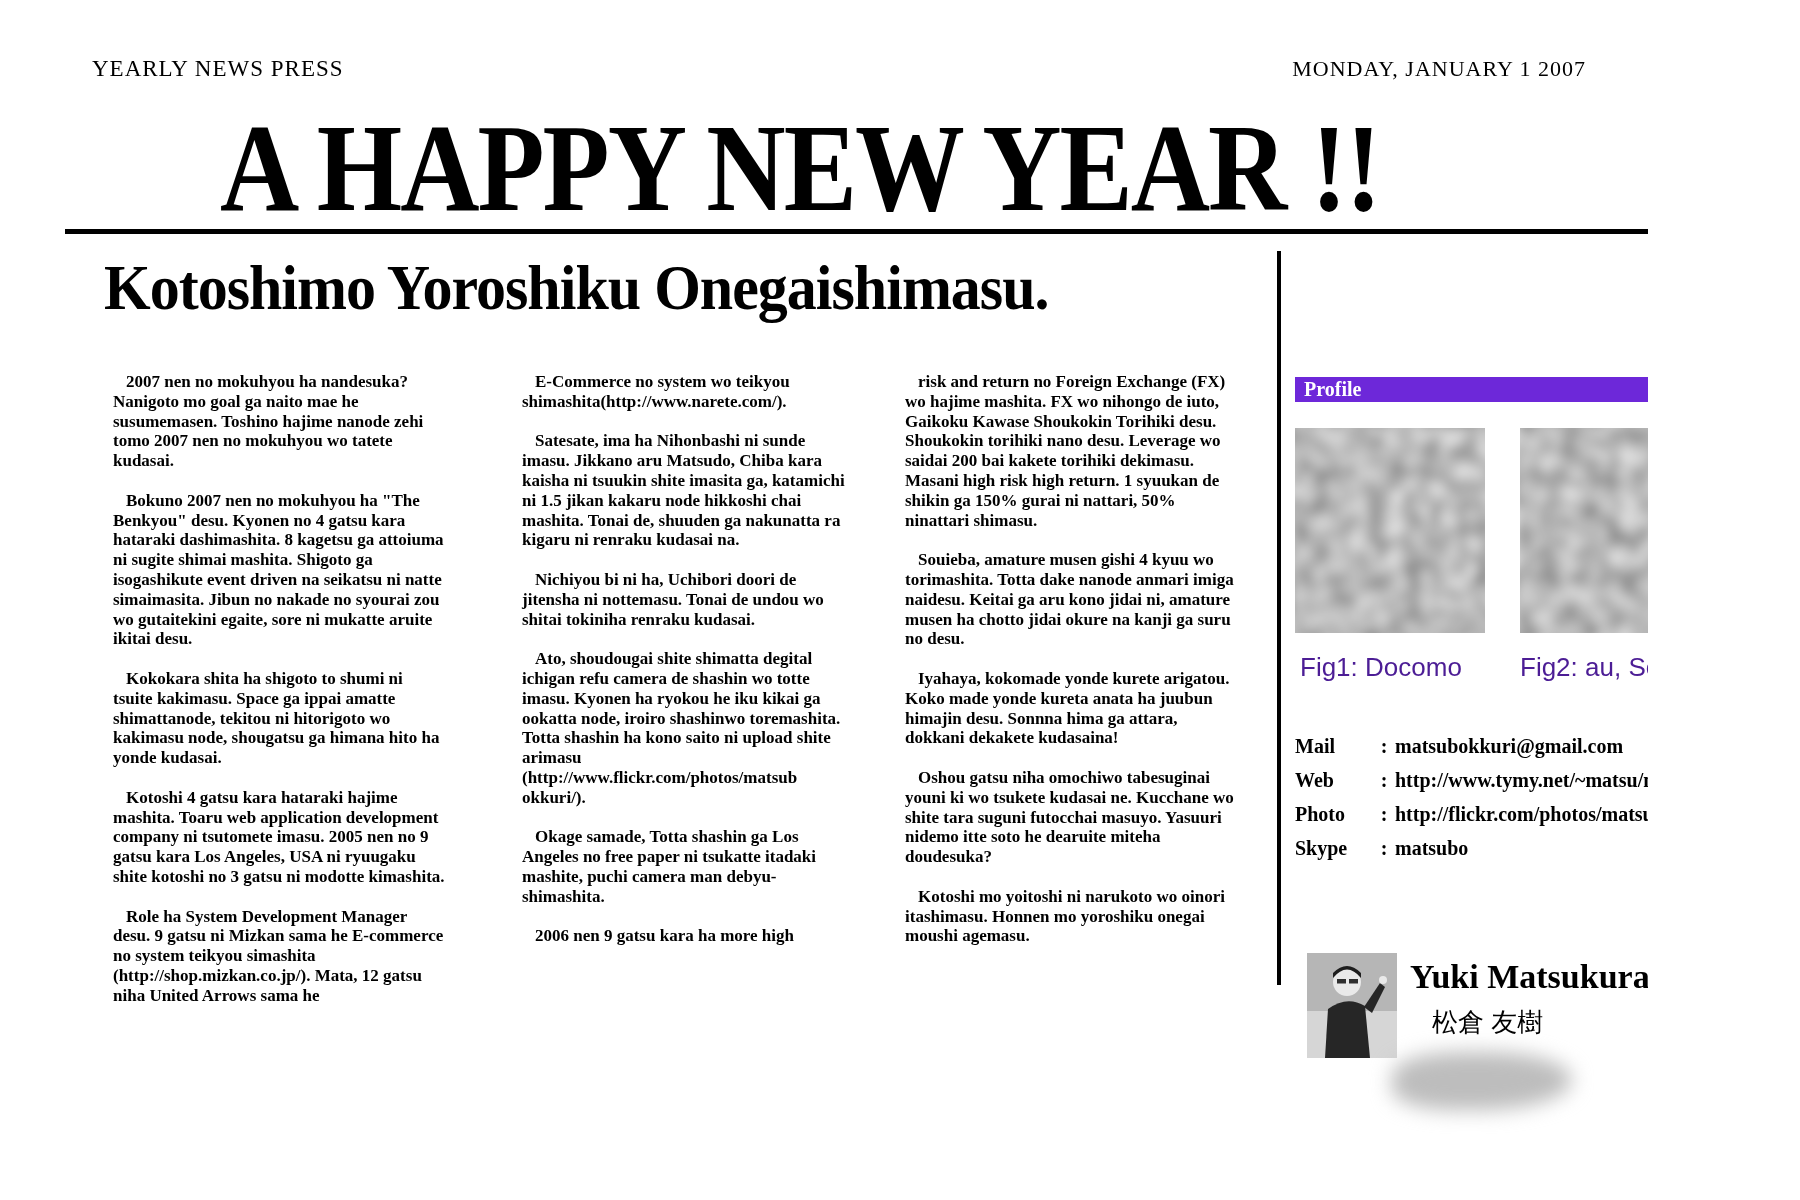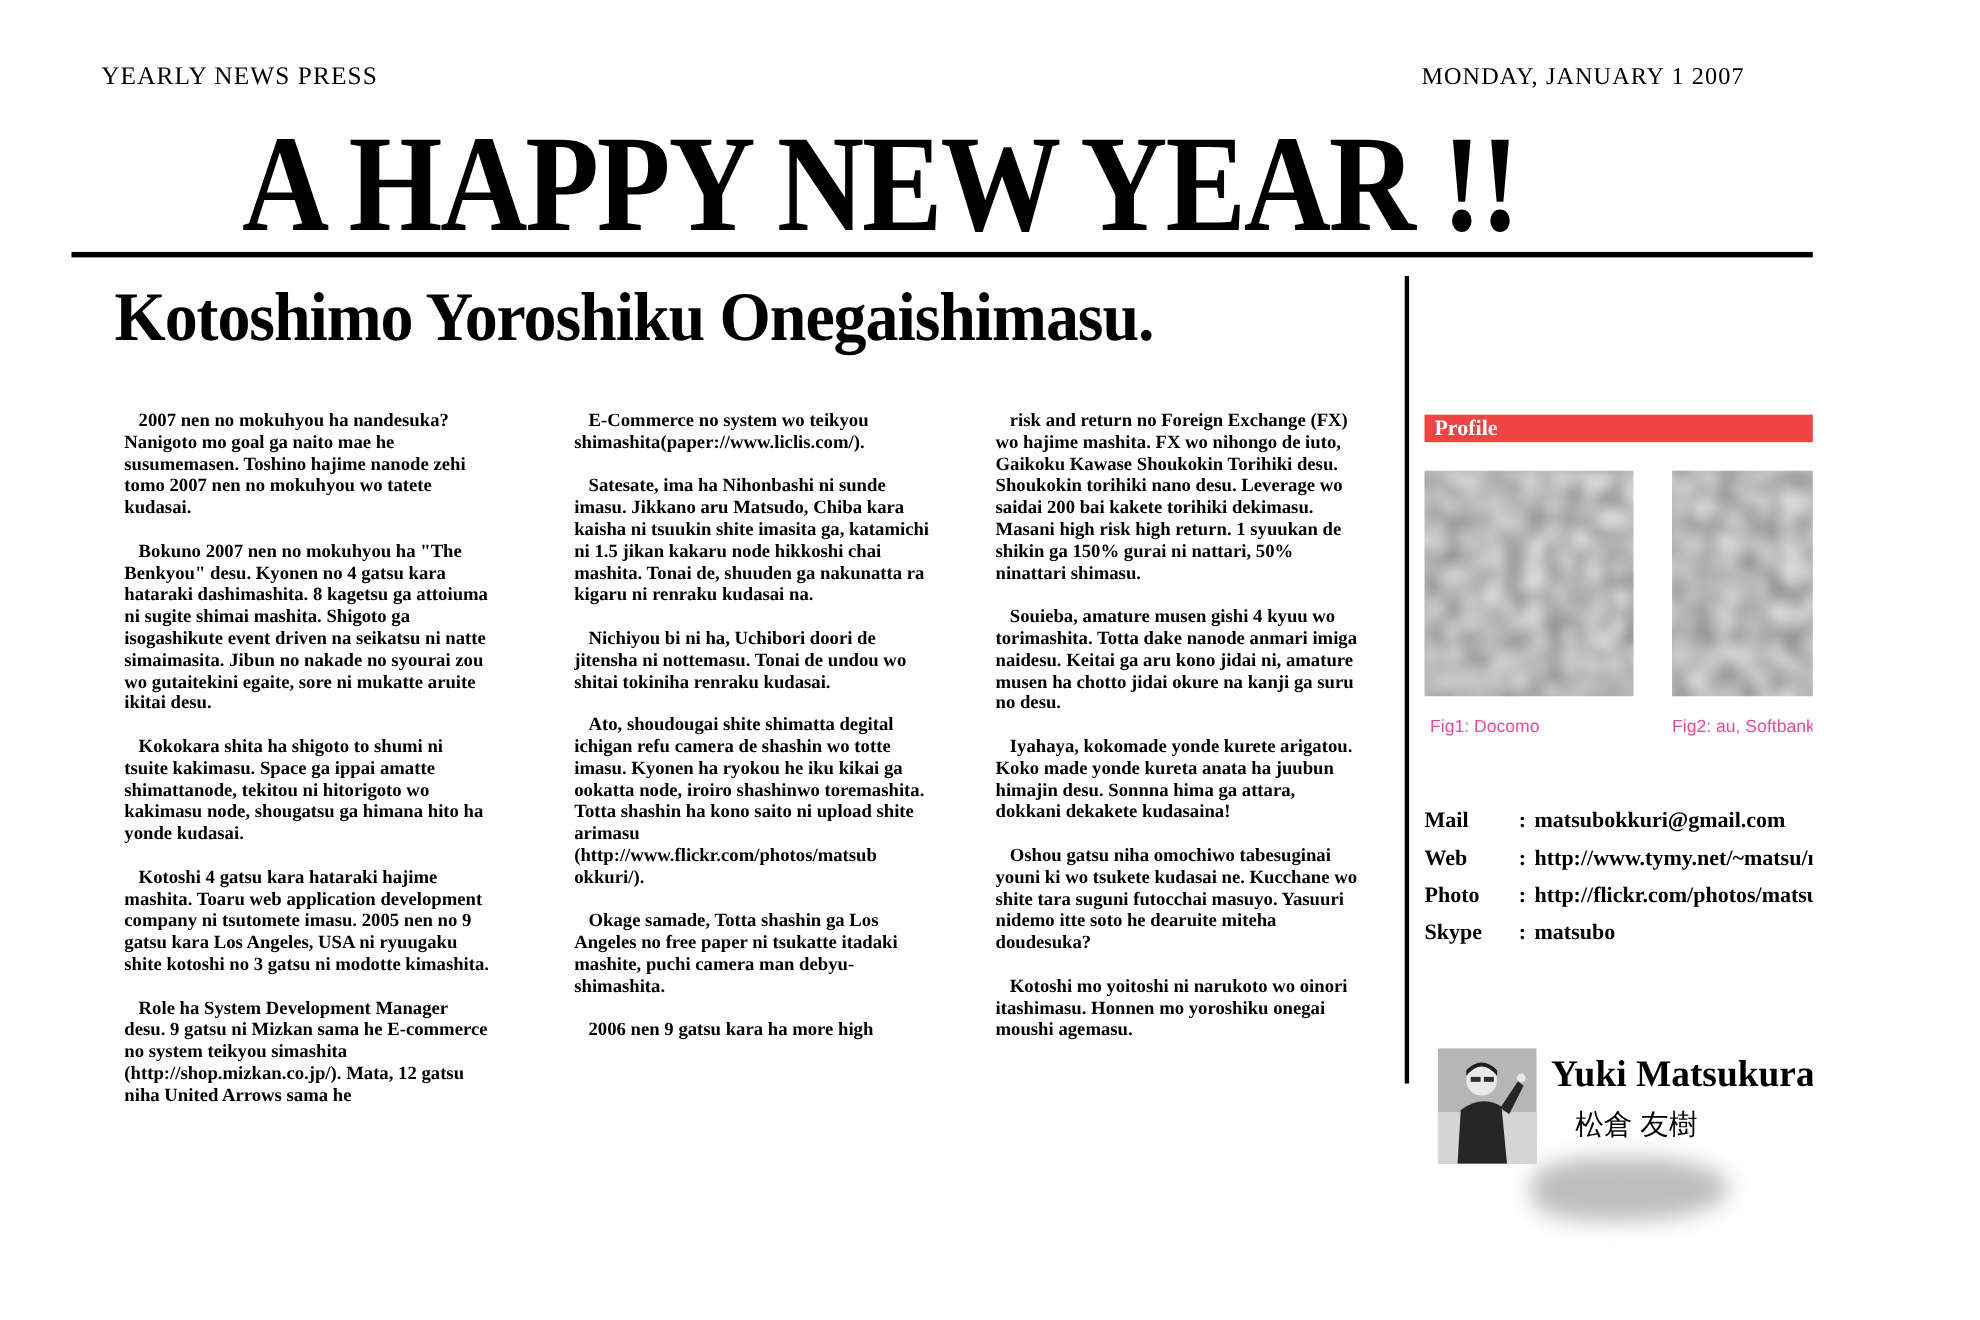--- a/index.html
+++ b/index.html
@@ -22,31 +22,31 @@
   .col{
     position:absolute;top:372px;width:332px;font-size:17px;font-weight:bold;
     line-height:19.8px;overflow-wrap:break-word;
   }
   .col p{margin:0 0 19.8px 0;text-indent:13px;}
   .col-1{left:113px;}
   .col-2{left:522px;}
   .col-3{left:905px;}
   .v-divider{position:absolute;left:1277px;top:251px;width:4px;height:734px;background:#000;}
   .section-bar{
-    position:absolute;left:1295px;width:440px;height:25px;background:#ef4444;color:#fff;
+    position:absolute;left:1295px;width:440px;height:25px;background:#6d28d9;color:#fff;
     font-size:20px;font-weight:bold;line-height:25px;padding-left:9px;box-sizing:border-box;
   }
   .bar-profile{top:377px;}
   .bar-from{top:900px;}
   .qr{position:absolute;top:428px;}
   .qr-1{left:1295px;}
   .qr-2{left:1520px;}
   .fig-caption{
     position:absolute;top:652px;font-family:"Liberation Sans","DejaVu Sans",sans-serif;
-    font-size:16px;color:#ec4899;white-space:nowrap;
+    font-size:26px;color:#4c1d95;white-space:nowrap;
   }
   .fig-1{left:1300px;}
   .fig-2{left:1520px;}
   .contacts{position:absolute;left:1295px;top:735px;font-size:20px;font-weight:bold;}
   .contact-row{display:flex;margin-bottom:11px;}
   .contact-label{width:78px;}
   .contact-colon{width:22px;text-align:center;}
   .contact-value{white-space:nowrap;}
   .portrait{position:absolute;left:1307px;top:953px;width:90px;height:105px;}
   .from-name{position:absolute;left:1410px;top:958px;font-size:34px;font-weight:bold;white-space:nowrap;}
@@ -74,21 +74,21 @@
 
   <div class="col col-1">
     <p>2007 nen no mokuhyou ha nandesuka? Nanigoto mo goal ga naito mae he susumemasen. Toshino hajime nanode zehi tomo 2007 nen no mokuhyou wo tatete kudasai.</p>
     <p>Bokuno 2007 nen no mokuhyou ha "The Benkyou" desu. Kyonen no 4 gatsu kara hataraki dashimashita. 8 kagetsu ga attoiuma ni sugite shimai mashita. Shigoto ga isogashikute event driven na seikatsu ni natte simaimasita. Jibun no nakade no syourai zou wo gutaitekini egaite, sore ni mukatte aruite ikitai desu.</p>
     <p>Kokokara shita ha shigoto to shumi ni tsuite kakimasu. Space ga ippai amatte shimattanode, tekitou ni hitorigoto wo kakimasu node, shougatsu ga himana hito ha yonde kudasai.</p>
     <p>Kotoshi 4 gatsu kara hataraki hajime mashita. Toaru web application development company ni tsutomete imasu. 2005 nen no 9 gatsu kara Los Angeles, USA ni ryuugaku shite kotoshi no 3 gatsu ni modotte kimashita.</p>
     <p>Role ha System Development Manager desu. 9 gatsu ni Mizkan sama he E-commerce no system teikyou simashita (http://shop.mizkan.co.jp/). Mata, 12 gatsu niha United Arrows sama he</p>
   </div>
 
   <div class="col col-2">
-    <p>E-Commerce no system wo teikyou shimashita(paper://www.liclis.com/).</p>
+    <p>E-Commerce no system wo teikyou shimashita(http://www.narete.com/).</p>
     <p>Satesate, ima ha Nihonbashi ni sunde imasu. Jikkano aru Matsudo, Chiba kara kaisha ni tsuukin shite imasita ga, katamichi ni 1.5 jikan kakaru node hikkoshi chai mashita. Tonai de, shuuden ga nakunatta ra kigaru ni renraku kudasai na.</p>
     <p>Nichiyou bi ni ha, Uchibori doori de jitensha ni nottemasu.  Tonai de undou wo shitai tokiniha renraku kudasai.</p>
     <p>Ato, shoudougai shite shimatta degital ichigan refu camera de shashin wo totte imasu. Kyonen ha ryokou he iku kikai ga ookatta node, iroiro shashinwo toremashita. Totta shashin ha kono saito ni upload shite arimasu (http://www.flickr.com/photos/matsub okkuri/).</p>
     <p>Okage samade, Totta shashin ga Los Angeles no free paper ni tsukatte itadaki mashite, puchi camera man debyu- shimashita.</p>
     <p>2006 nen 9 gatsu  kara ha more high</p>
   </div>
 
   <div class="col col-3">
     <p>risk and return no Foreign Exchange (FX) wo hajime mashita. FX wo nihongo de iuto, Gaikoku Kawase Shoukokin Torihiki desu. Shoukokin torihiki nano desu. Leverage wo saidai  200 bai kakete torihiki dekimasu. Masani high risk high return. 1 syuukan de shikin ga 150% gurai ni nattari, 50% ninattari shimasu.</p>
     <p>Souieba, amature musen gishi 4 kyuu wo torimashita. Totta dake nanode anmari imiga naidesu. Keitai ga aru kono jidai ni, amature musen ha chotto jidai okure na kanji  ga suru no desu.</p>

